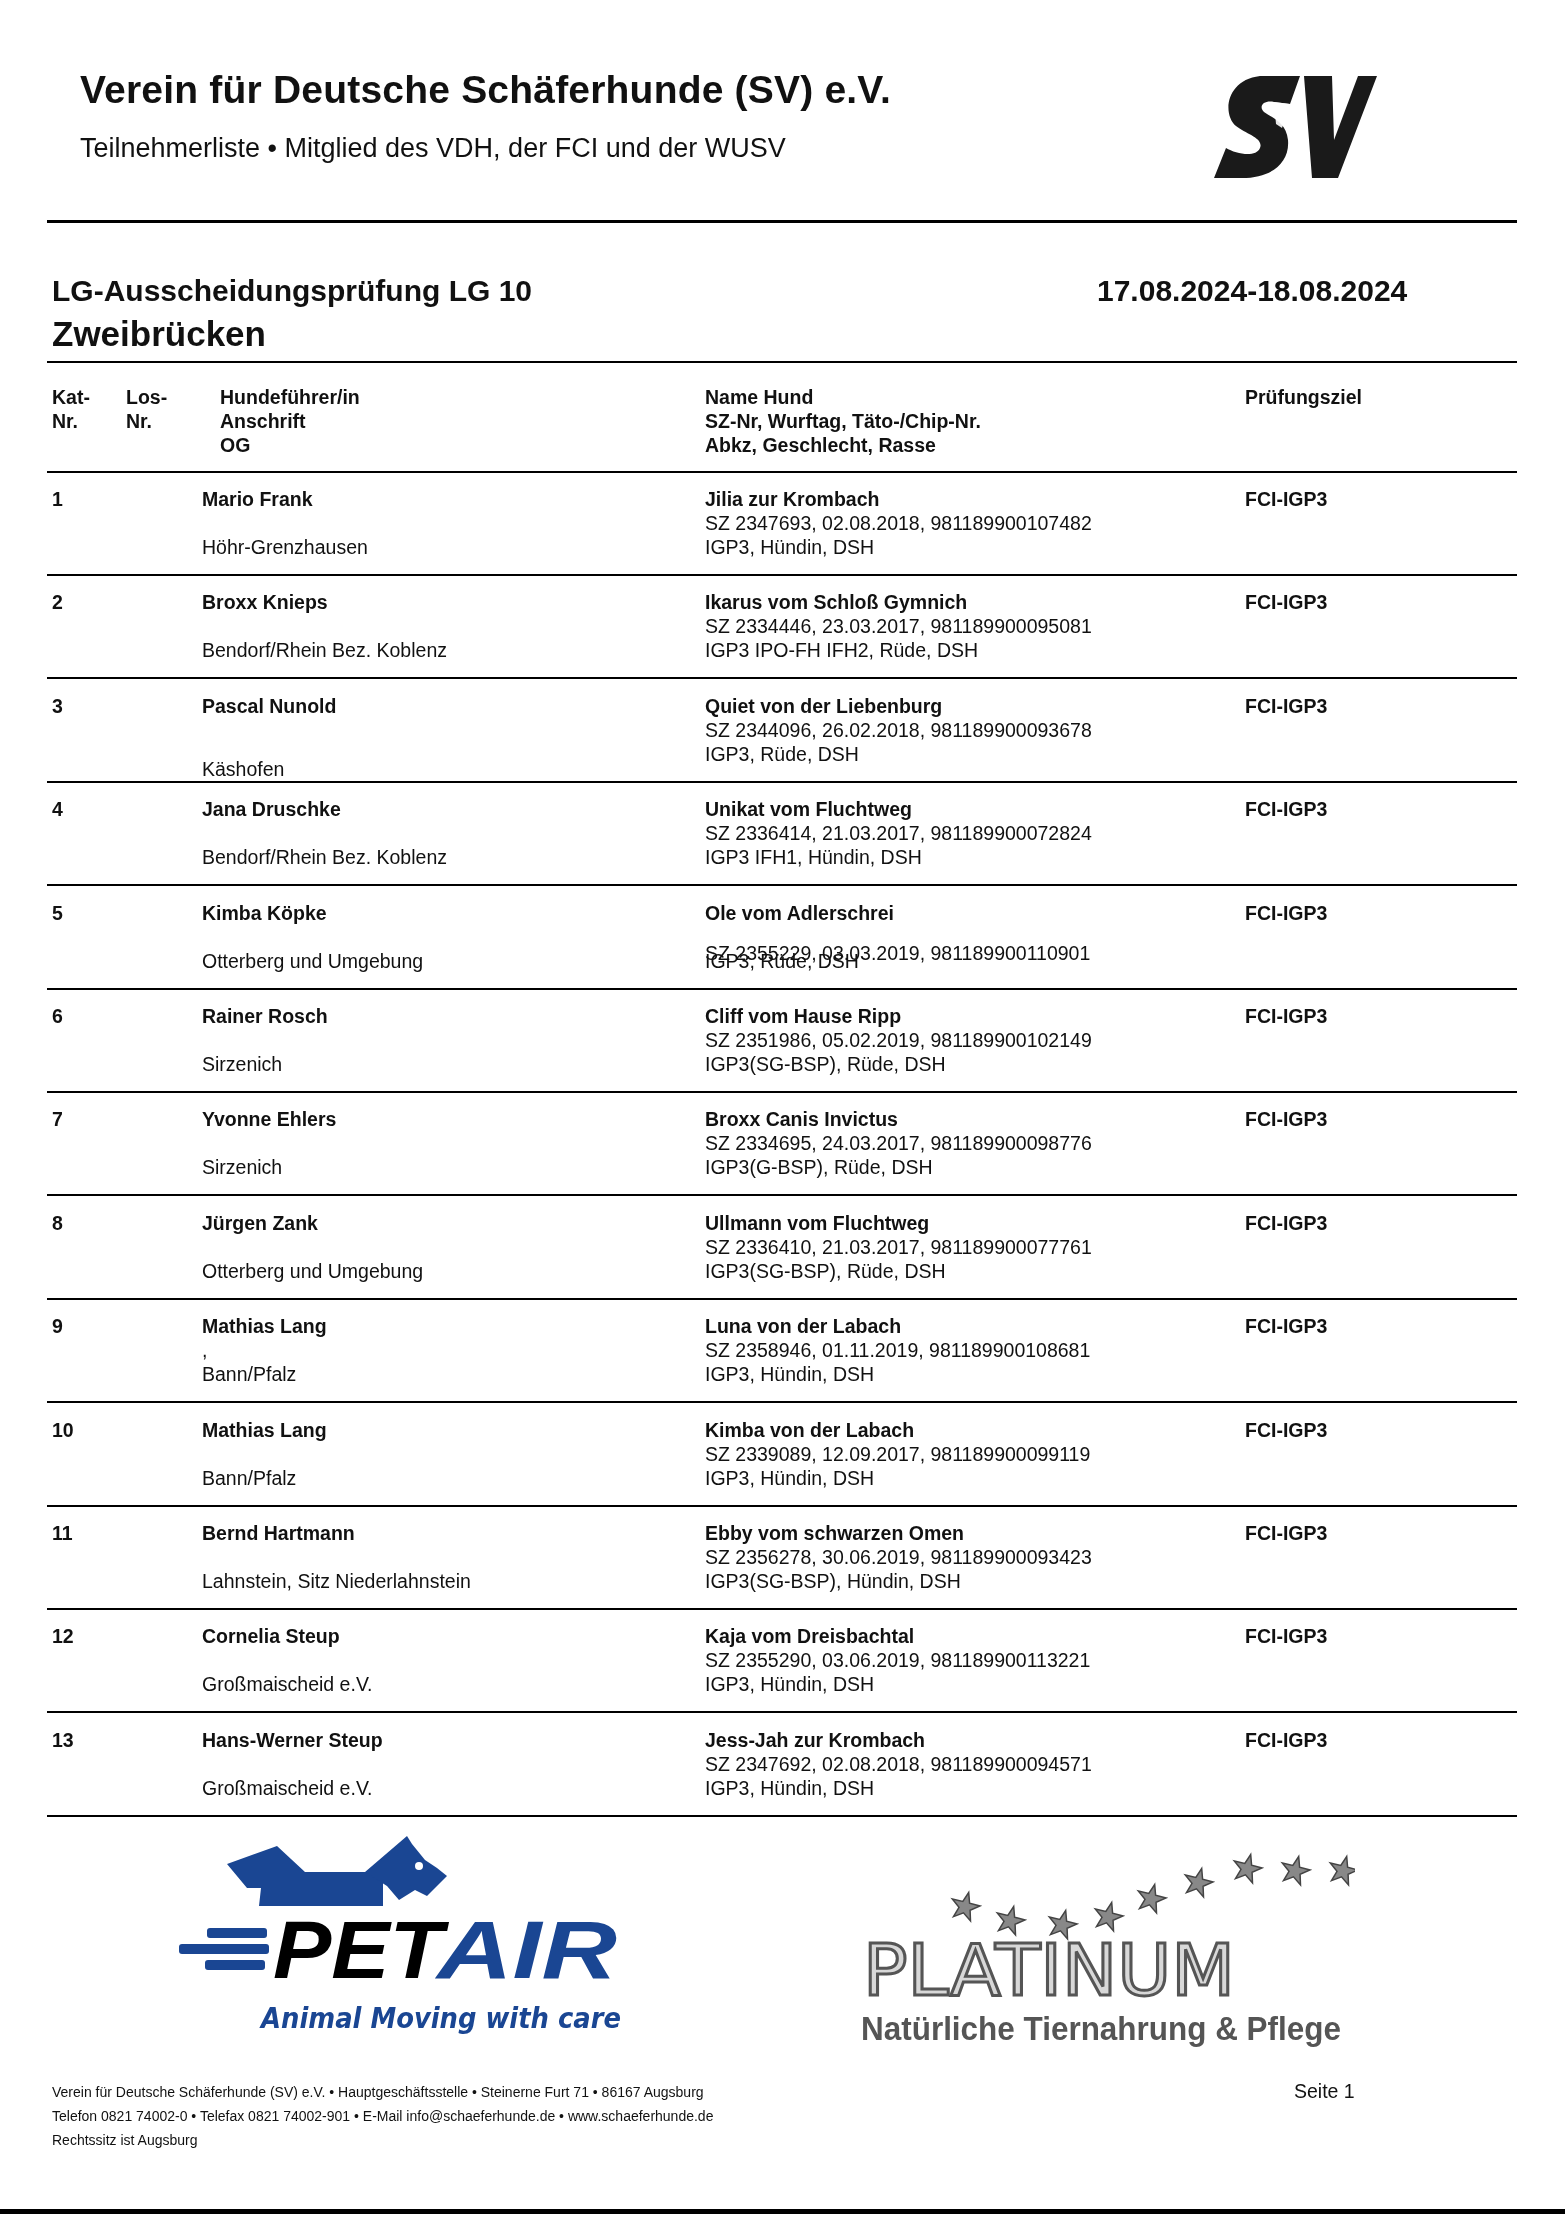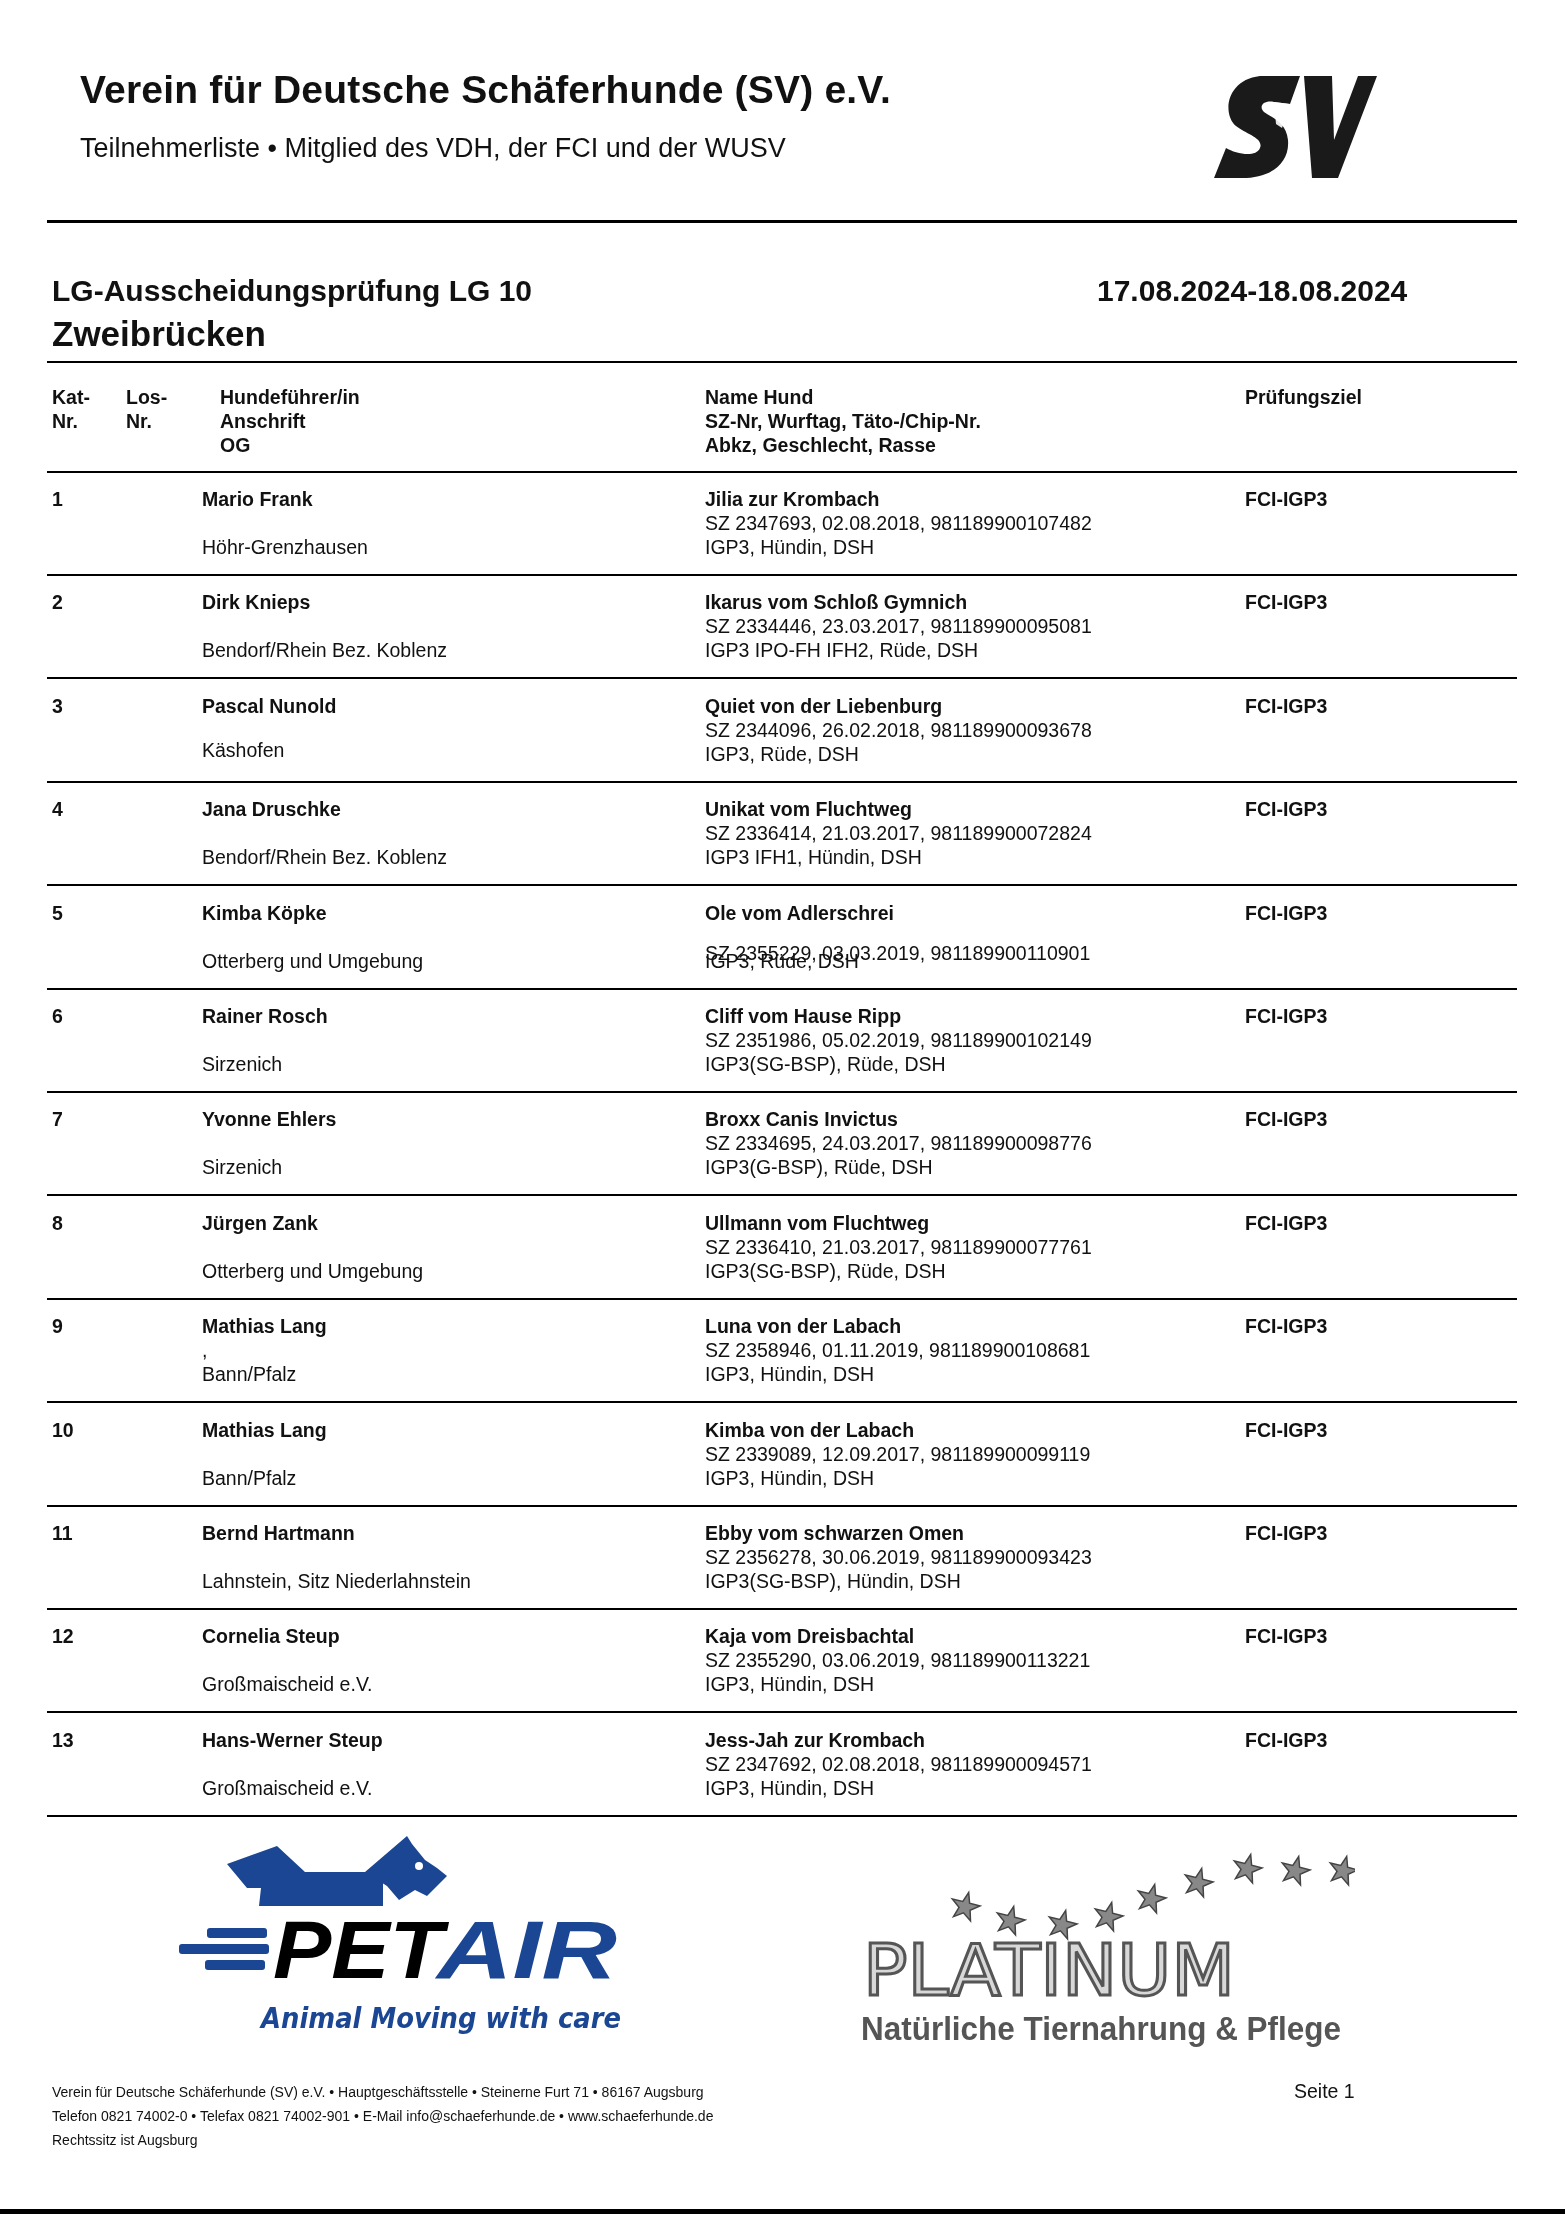--- a/index.html
+++ b/index.html
@@ -76,34 +76,34 @@
     <div class="cell c-handler" style="top:38px;"></div>
     <div class="cell c-handler" style="top:62px;">Höhr-Grenzhausen</div>
     <div class="cell b c-dog" style="top:14px;text-align:right;">Jilia zur Krombach</div>
     <div class="cell c-dog" style="top:38px;">SZ 2347693, 02.08.2018, 981189900107482</div>
     <div class="cell c-dog" style="top:62px;">IGP3, Hündin, DSH</div>
     <div class="cell b c-goal" style="top:14px;">FCI-IGP3</div>
     <div class="abs rule-thin" style="top:101px;"></div>
   </div>
     <div class="row" style="top: 576.4px;">
     <div class="cell b c-kat" style="top:14px;">2</div>
-    <div class="cell b c-handler" style="top:14px;">Dirk Knieps</div>
+    <div class="cell b c-handler" style="top:14px;">Broxx Knieps</div>
     <div class="cell c-handler" style="top:38px;"></div>
     <div class="cell c-handler" style="top:62px;">Bendorf/Rhein Bez. Koblenz</div>
     <div class="cell b c-dog" style="top:14px;text-align:center;">Ikarus vom Schloß Gymnich</div>
     <div class="cell c-dog" style="top:38px;">SZ 2334446, 23.03.2017, 981189900095081</div>
     <div class="cell c-dog" style="top:62px;">IGP3 IPO-FH IFH2, Rüde, DSH</div>
     <div class="cell b c-goal" style="top:14px;">FCI-IGP3</div>
     <div class="abs rule-thin" style="top:101px;"></div>
   </div>
     <div class="row" style="top: 679.8px;">
     <div class="cell b c-kat" style="top:14px;">3</div>
     <div class="cell b c-handler" style="top:14px;">Pascal Nunold</div>
     <div class="cell c-handler" style="top:38px;"></div>
-    <div class="cell c-handler" style="top:58px;">Käshofen</div>
+    <div class="cell c-handler" style="top:77px;">Käshofen</div>
     <div class="cell b c-dog" style="top:14px;">Quiet von der Liebenburg</div>
     <div class="cell c-dog" style="top:38px;">SZ 2344096, 26.02.2018, 981189900093678</div>
     <div class="cell c-dog" style="top:62px;">IGP3, Rüde, DSH</div>
     <div class="cell b c-goal" style="top:14px;">FCI-IGP3</div>
     <div class="abs rule-thin" style="top:101px;"></div>
   </div>
     <div class="row" style="top: 783.2px;">
     <div class="cell b c-kat" style="top:14px;">4</div>
     <div class="cell b c-handler" style="top:14px;">Jana Druschke</div>
     <div class="cell c-handler" style="top:38px;"></div>

